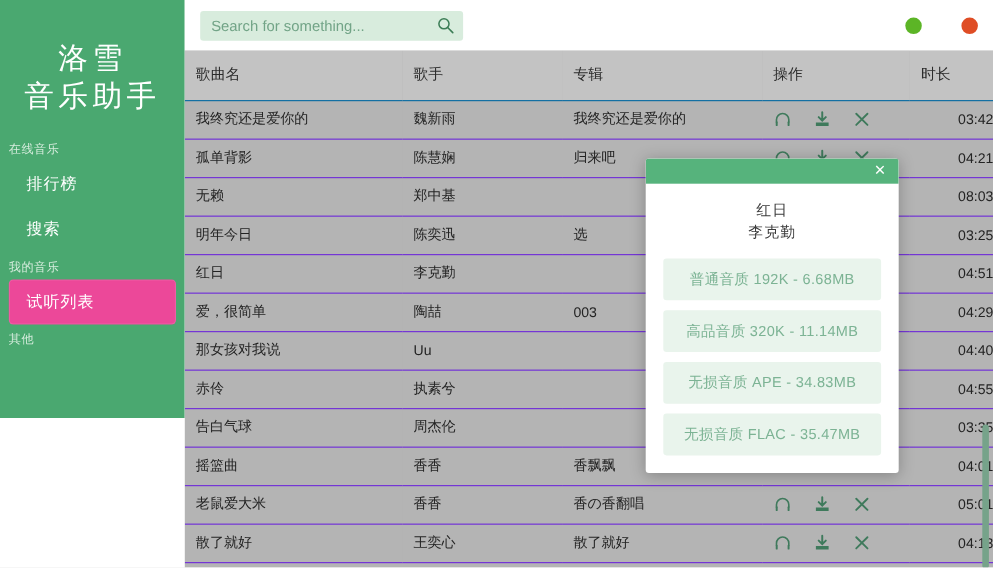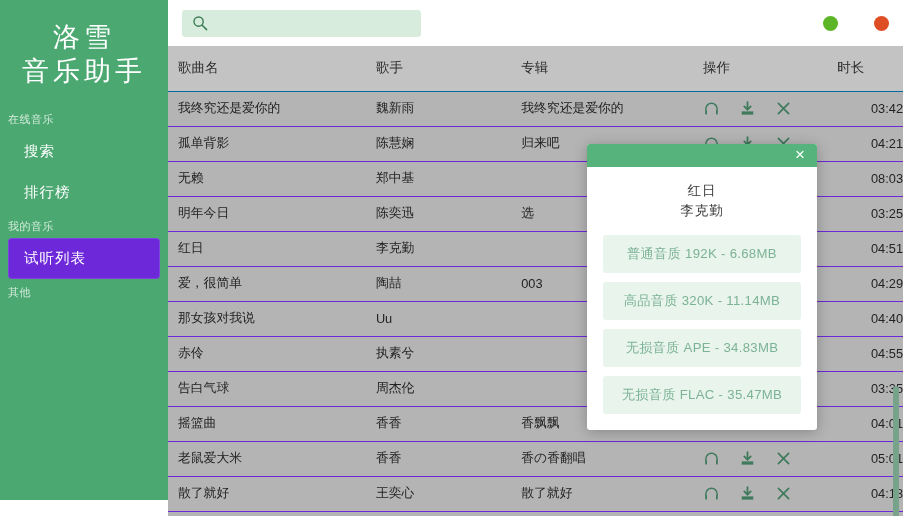--- a/index.html
+++ b/index.html
@@ -11,25 +11,25 @@
   }
   #app {
     position: relative;
     width: 903px; height: 516px;
     display: flex;
     background: #ffffff;
   }
 
   
   #sidebar {
-    width: 168px; height: 500px;
+    width: 168px; height: 380px;
     background: #4aa870;
     flex: 0 0 168px;
     position: relative;
-    padding-top: 12px;
+    padding-top: 28px;
     overflow: hidden;
   }
   .logo {
     text-align: center;
     color: #ffffff;
     font-size: 27px;
     line-height: 34px;
     letter-spacing: 4px;
     padding: 8px 0 18px 0;
     font-weight: 400;
@@ -44,21 +44,21 @@
   .nav-item {
     color: #ffffff;
     font-size: 14.5px;
     padding: 11px 0 11px 16px;
     margin: 0 8px;
     border-radius: 4px;
     cursor: pointer;
     letter-spacing: 1px;
   }
   .nav-item.active {
-    background: #6d28d9;
+    background: #ec4899;
     box-shadow: inset 0 0 0 1px rgba(255,255,255,0.12);
   }
 
   
   #main {
     flex: 1;
     height: 516px;
     position: relative;
     background: #ffffff;
     display: flex;
@@ -220,32 +220,33 @@
 
 <div id="app">
 
   <div id="sidebar">
     <div class="logo">
       <span>洛雪</span>
       <span>音乐助手</span>
     </div>
     <div id="nav-container">
         <div class="nav-group-title">在线音乐</div>
+        <div class="nav-item">排行榜</div>
         <div class="nav-item">搜索</div>
-        <div class="nav-item">排行榜</div>
         <div class="nav-group-title">我的音乐</div>
         <div class="nav-item active">试听列表</div>
         <div class="nav-group-title">其他</div>
       </div>
   </div>
 
   <div id="main">
 
     <div id="topbar">
       <div class="search-wrap">
+        <input class="search-input" type="text" placeholder="Search for something..." style="">
         <span class="search-icon">
           <svg viewBox="0 0 16 16" width="16" height="16">
             <circle cx="6.6" cy="6.6" r="4.6" fill="none" stroke="#3c7d56" stroke-width="1.4"></circle>
             <line x1="10.2" y1="10.2" x2="14.6" y2="14.6" stroke="#3c7d56" stroke-width="1.5" stroke-linecap="round"></line>
           </svg>
         </span>
       </div>
       <div class="win-btns">
         <span class="win-dot" id="win-min" style="background: rgb(92, 181, 38);"></span>
         <span class="win-dot" id="win-close" style="background: rgb(223, 77, 37);"></span>

